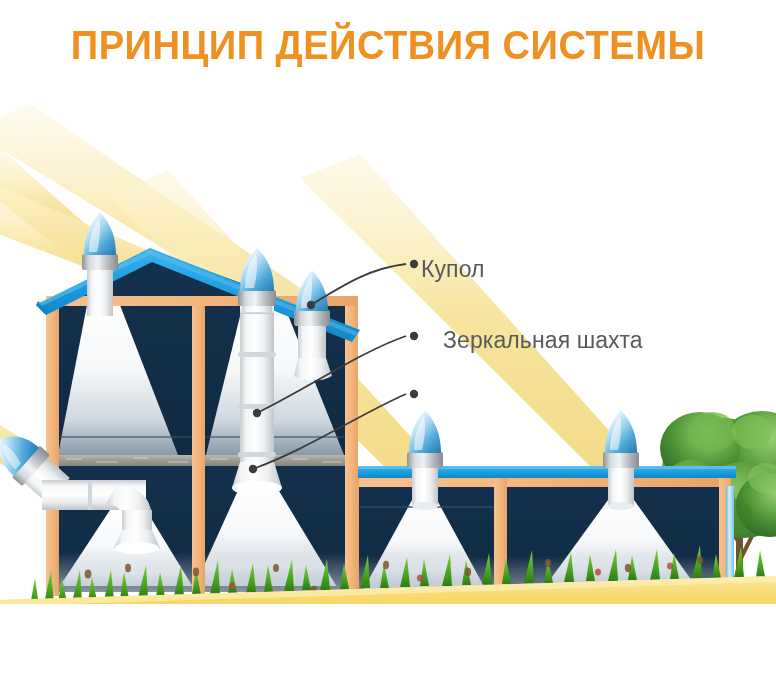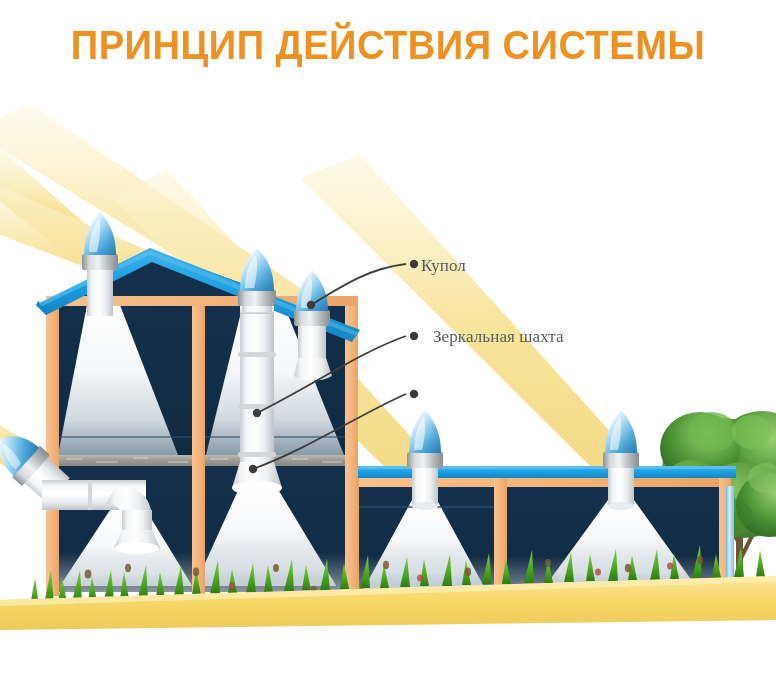--- a/index.html
+++ b/index.html
@@ -7,21 +7,21 @@
     margin: 0;
     padding: 0;
     background: #ffffff;
   }
   body {
     font-family: "Liberation Sans", sans-serif;
   }
   #stage {
     position: relative;
     width: 776px;
-    height: 700px;
+    height: 604px;
     overflow: hidden;
     background: #ffffff;
   }
   #scene {
     position: absolute;
     inset: 0;
     width: 776px;
     height: 700px;
   }
   .title {
@@ -35,28 +35,28 @@
     font-size: 41px;
     letter-spacing: 0.5px;
     color: #ef9120;
     white-space: nowrap;
     transform: scaleX(0.93);
     transform-origin: 50% 50%;
     user-select: none;
   }
   .callout-label {
     position: absolute;
-    font-family: Liberation Serif, serif;
-    font-size: 17px;
+    font-family: Liberation Sans, sans-serif;
+    font-size: 23px;
     color: #5a5a5a;
     white-space: nowrap;
     letter-spacing: 0.1px;
   }
   #lbl-kupol   { left: 421px; top: 256px; }
-  #lbl-shaft   { left: 433px; top: 327px; text-align: center; }
+  #lbl-shaft   { left: 443px; top: 327px; text-align: center; }
   #lbl-diff    { left: 421px; top: 386px; }
 </style>
 </head>
 <body>
 
 <div id="stage">
 
   <svg id="scene" viewBox="0 0 776 700" xmlns="http://www.w3.org/2000/svg">
 
     <defs>

